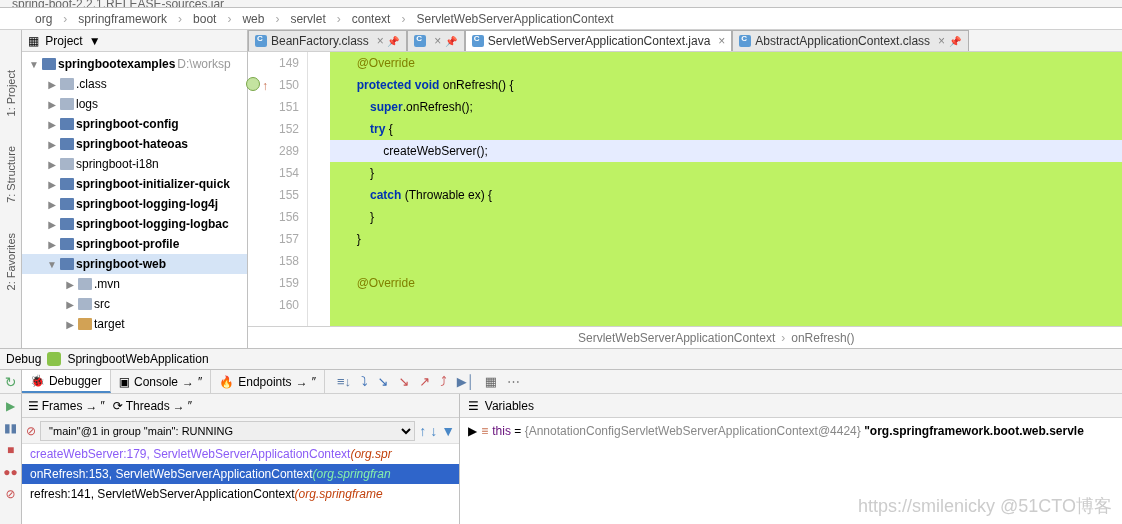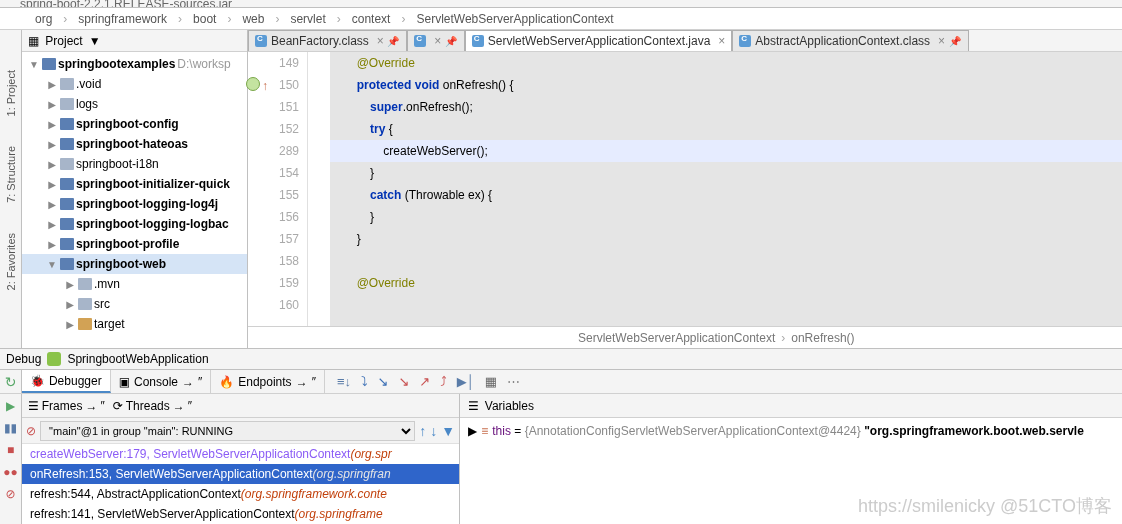--- a/index.html
+++ b/index.html
@@ -1,17 +1,17 @@
 <!DOCTYPE html>
 <html><head>
 <meta charset="utf-8">
 <style>
 *{margin:0;padding:0;box-sizing:border-box;font-family:"Segoe UI",Arial,sans-serif;font-size:12px}
 body{background:#fff;width:1122px;height:524px;overflow:hidden;position:relative}
-.top-cut{height:8px;background:#f4f4f4;border-bottom:1px solid #c0c0c0;color:#666;padding-left:20px;line-height:8px;overflow:hidden}
+.top-cut{height:8px;background:#f4f4f4;border-bottom:1px solid #c0c0c0;color:#666;padding-left:12px;line-height:8px;overflow:hidden}
 .breadcrumb{height:22px;background:#fff;border-bottom:1px solid #d0d0d0;display:flex;align-items:center;padding-left:28px;color:#555;gap:4px}
 .bc-item{padding:1px 6px;border:1px solid transparent;border-radius:2px}
 .bc-sep{color:#aaa}
 .main-row{display:flex;height:318px}
 .side-tabs-l{width:22px;background:#f4f4f4;border-right:1px solid #c0c0c0;display:flex;flex-direction:column;align-items:center;gap:30px;padding-top:40px}
 .vtab{writing-mode:vertical-rl;transform:rotate(180deg);color:#555;font-size:11px;cursor:pointer;display:flex;align-items:center;gap:4px}
 .proj-panel{width:226px;border-right:1px solid #c0c0c0;background:#fff;display:flex;flex-direction:column}
 .proj-header{height:22px;background:#f4f4f4;border-bottom:1px solid #d0d0d0;display:flex;align-items:center;padding:0 6px;gap:6px}
 .proj-tree{flex:1;overflow:hidden;padding:2px 0}
 .tree-row{display:flex;align-items:center;height:20px;padding-left:6px;gap:2px;cursor:pointer}
@@ -24,21 +24,21 @@
 .tree-text.b{font-weight:bold}
 .tree-text.g{color:#999}
 .editor-area{flex:1;display:flex;flex-direction:column}
 .tabs{height:22px;background:#f4f4f4;border-bottom:1px solid #d0d0d0;display:flex;align-items:center;overflow:hidden}
 .etab{height:21px;border:1px solid #b0b0b0;border-bottom:none;padding:0 6px;display:flex;align-items:center;gap:4px;background:#e8e8e8;font-size:11px;color:#333;white-space:nowrap}
 .etab.act{background:#fff}
 .etab .x{color:#888;margin-left:4px}
 .jicon{width:12px;height:12px;background:#5b9bd5;border-radius:2px;display:inline-block;position:relative}
 .jicon::after{content:"C";color:#fff;font-size:8px;position:absolute;left:2px;top:-1px;font-weight:bold}
 .pin{color:#888;font-size:10px}
-.editor-body{flex:1;display:flex;background:#e5e5e5}
+.editor-body{flex:1;display:flex;background:#bef264}
 .gutter{width:60px;border-right:1px solid #e0e0e0;background:#fff;text-align:right;padding-right:8px;color:#aaa;font-family:Consolas,monospace;font-size:12px;line-height:22px}
 .gutter .l{height:22px;position:relative}
 .ov-mark{position:absolute;left:-2px;top:3px;width:14px;height:14px;background:#c4e3a0;border-radius:50%;border:1px solid #7aa74a}
 .ov-mark::after{content:"↑";position:absolute;left:15px;top:-3px;color:#c87050;font-weight:bold;font-size:12px}
 .margin{width:22px;background:#fff}
 .code{flex:1;font-family:Consolas,monospace;font-size:12px;line-height:22px;position:relative}
 .cline{height:22px;white-space:pre}
 .cline.hl{background:#e6ecff}
 .kw{color:#0033b3;font-weight:bold}
 .ann{color:#808000}
@@ -61,21 +61,21 @@
 .fp-head{height:24px;background:#f4f4f4;border-bottom:1px solid #d0d0d0;display:flex;align-items:center;padding:0 6px;gap:8px}
 .fp-tab{display:flex;align-items:center;gap:3px}
 .fp-sel{height:26px;display:flex;align-items:center;padding:0 4px;gap:4px;background:#f4f4f4;border-bottom:1px solid #e0e0e0}
 .fp-sel select{flex:1;height:20px;border:1px solid #ccc;font-size:11px;padding:0 4px}
 .fp-arrows{display:flex;gap:4px}
 .fp-arrows span{color:#4a88c7;cursor:pointer;font-size:14px}
 .stack{flex:1;overflow:hidden}
 .srow{height:20px;display:flex;align-items:center;padding-left:8px;font-size:11px;white-space:nowrap;overflow:hidden}
 .srow.sel{background:#2f65ca;color:#fff}
 .srow .loc{color:#c2410c;font-style:italic}
-.srow.sel .loc{color:#e5e5e5;font-style:italic}
+.srow.sel .loc{color:#86efac;font-style:italic}
 .srow.alt .mn{color:#8b5cf6}
 .vars-panel{flex:1;display:flex;flex-direction:column}
 .vp-head{height:24px;background:#f4f4f4;border-bottom:1px solid #d0d0d0;display:flex;align-items:center;padding-left:8px;gap:6px}
 .vp-body{flex:1;padding:6px 8px;font-size:11px;display:flex;align-items:flex-start;gap:4px}
 .obj-icon{color:#c87050}
 .wm{position:absolute;right:10px;bottom:6px;color:#ccc;font-size:18px;pointer-events:none}
 </style>
 </head>
 <body>
 
@@ -113,21 +113,21 @@
     <div class="proj-tree" id="tree">
         <div class="tree-row" style="padding-left: 6px;">
           <span class="arrow">▼</span>
           <span class="folder m"></span>
           <span class="tree-text b">springbootexamples</span>
           <span class="tree-text g"> D:\worksp</span>
         </div>
         <div class="tree-row" style="padding-left: 24px;">
           <span class="arrow">▶</span>
           <span class="folder f"></span>
-          <span class="tree-text ">.void</span>
+          <span class="tree-text ">.class</span>
         </div>
         <div class="tree-row" style="padding-left: 24px;">
           <span class="arrow">▶</span>
           <span class="folder f"></span>
           <span class="tree-text ">logs</span>
         </div>
         <div class="tree-row" style="padding-left: 24px;">
           <span class="arrow">▶</span>
           <span class="folder m"></span>
           <span class="tree-text b">springboot-config</span>
@@ -304,24 +304,20 @@
     <div class="stack" id="stack">
         <div class="srow alt">
           <span class="mn">createWebServer:179, ServletWebServerApplicationContext</span> 
           <span class="loc">(org.spr</span>
         </div>
         <div class="srow sel">
           <span class="mn">onRefresh:153, ServletWebServerApplicationContext</span> 
           <span class="loc">(org.springfran</span>
         </div>
         <div class="srow">
-          <span class="mn">refresh:544, AbstractApplicationContext</span> 
-          <span class="loc">(org.springframework.conte</span>
-        </div>
-        <div class="srow">
           <span class="mn">refresh:141, ServletWebServerApplicationContext</span> 
           <span class="loc">(org.springframe</span>
         </div>
       </div>
   </div>
   <div class="vars-panel">
     <div class="vp-head">
       <span>☰</span>
       <span>Variables</span>
     </div>

